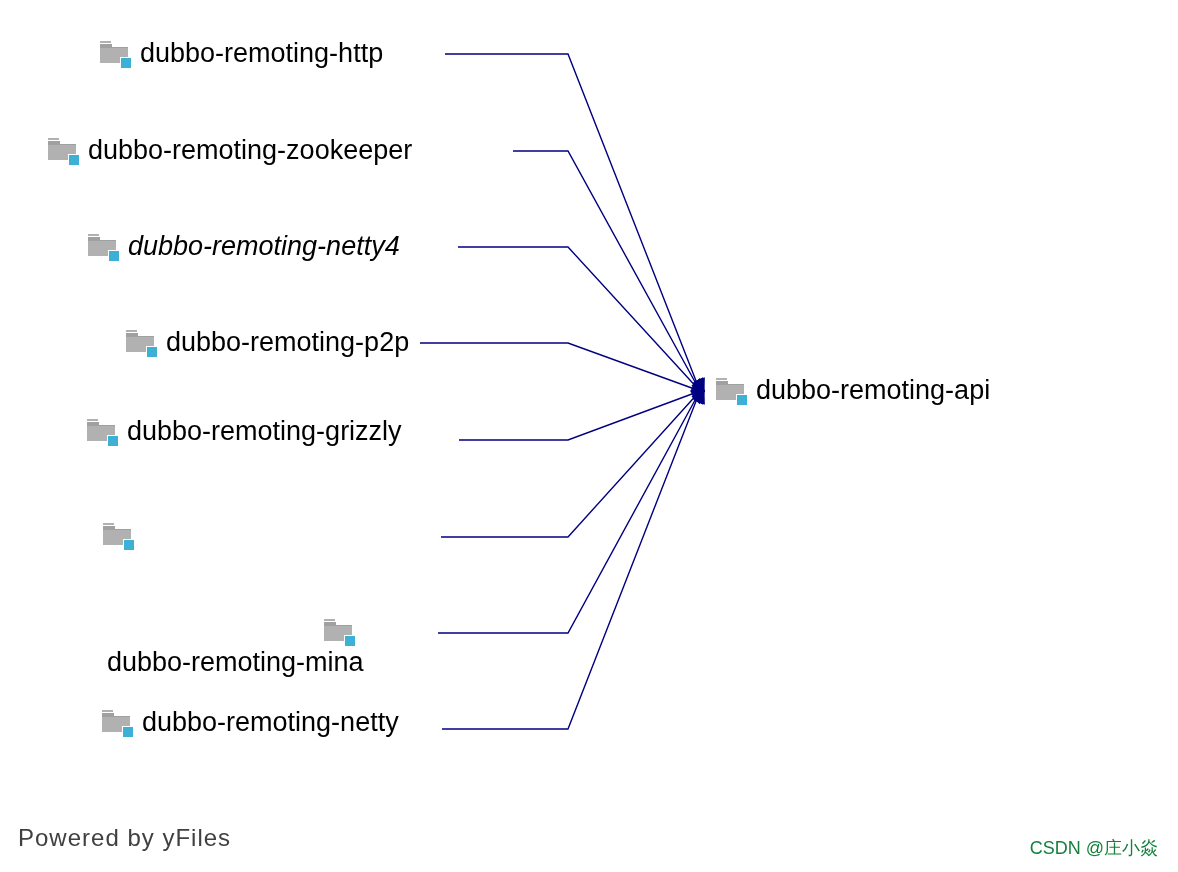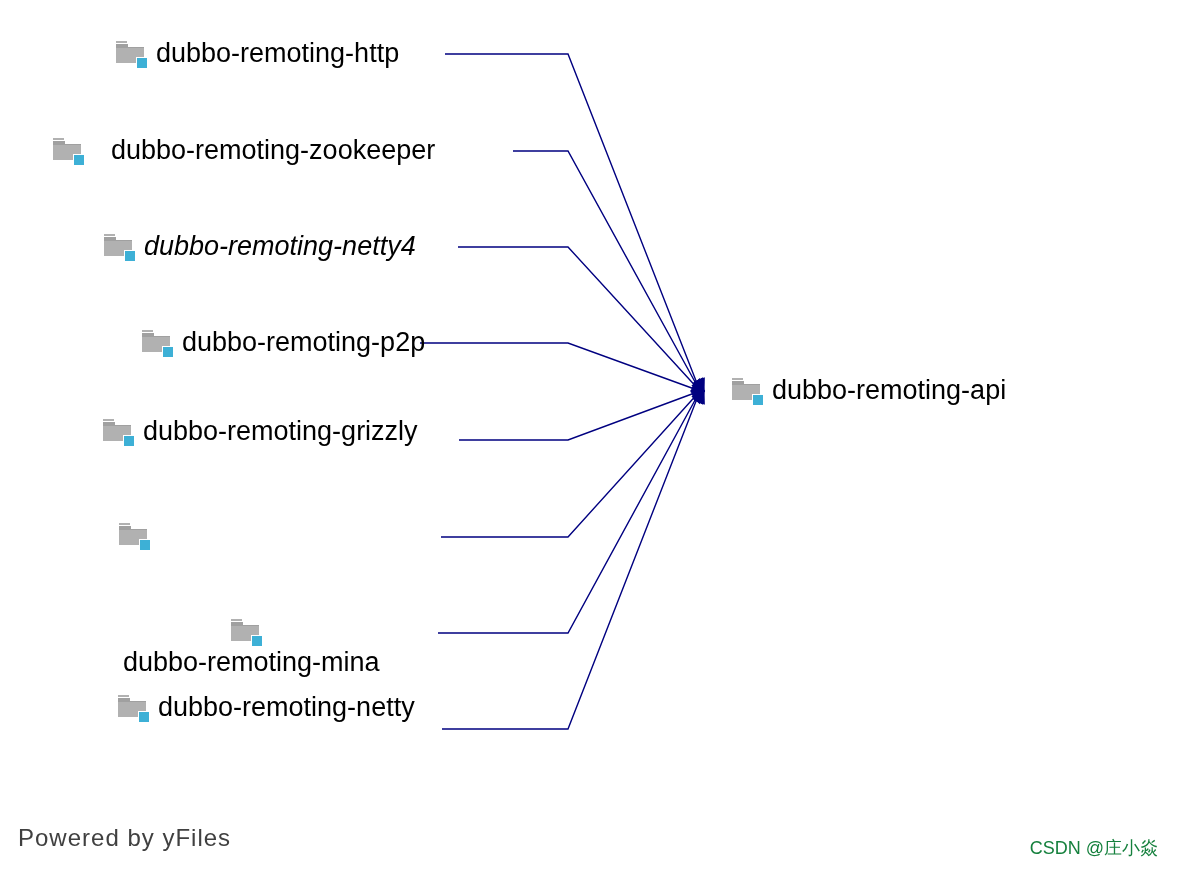--- a/index.html
+++ b/index.html
@@ -8,23 +8,22 @@
     width: 1178px;
     height: 872px;
     background: #ffffff;
     font-family: "Helvetica Neue", Arial, sans-serif;
     position: relative;
     overflow: hidden;
   }
   .node {
     position: absolute;
     display: flex;
-    align-items: center;
+    align-items: flex-end;
     white-space: nowrap;
-    margin-left: 16px;
   }
   .icon-wrap {
     position: relative;
     width: 34px;
     height: 30px;
     flex: 0 0 auto;
     margin-right: 6px;
   }
   .folder-icon {
     position: absolute;
@@ -116,21 +115,21 @@
     <div class="node" style="left: 100px; top: 38px;">
       <span class="icon-wrap">
         <svg class="folder-icon" viewBox="0 0 28 22">
           <path d="M0 3 L0 22 L28 22 L28 6 L12 6 L12 3 Z M0 0 L11 0 L11 2 L0 2 Z" fill="#b1b1b1"></path>
           <path d="M0 3 L12 3 L12 6 L28 6 L28 7 L0 7 Z" fill="#a0a0a0"></path>
         </svg>
         <span class="module-badge"></span>
       </span>
       <span class="label">dubbo-remoting-http</span>
     </div>
-    <div class="node" style="left: 37px; top: 135px; gap: 18px;">
+    <div class="node" style="left: 48px; top: 135px;">
       <span class="icon-wrap">
         <svg class="folder-icon" viewBox="0 0 28 22">
           <path d="M0 3 L0 22 L28 22 L28 6 L12 6 L12 3 Z M0 0 L11 0 L11 2 L0 2 Z" fill="#b1b1b1"></path>
           <path d="M0 3 L12 3 L12 6 L28 6 L28 7 L0 7 Z" fill="#a0a0a0"></path>
         </svg>
         <span class="module-badge"></span>
       </span>
       <span class="label">dubbo-remoting-zookeeper</span>
     </div>
     <div class="node" style="left: 88px; top: 231px; font-style: italic;">
@@ -175,21 +174,21 @@
     <div class="node" style="left: 107px; top: 617px; flex-direction: column;">
       <span class="icon-wrap">
         <svg class="folder-icon" viewBox="0 0 28 22">
           <path d="M0 3 L0 22 L28 22 L28 6 L12 6 L12 3 Z M0 0 L11 0 L11 2 L0 2 Z" fill="#b1b1b1"></path>
           <path d="M0 3 L12 3 L12 6 L28 6 L28 7 L0 7 Z" fill="#a0a0a0"></path>
         </svg>
         <span class="module-badge"></span>
       </span>
       <span class="label">dubbo-remoting-mina</span>
     </div>
-    <div class="node" style="left: 102px; top: 692px;">
+    <div class="node" style="left: 102px; top: 707px;">
       <span class="icon-wrap">
         <svg class="folder-icon" viewBox="0 0 28 22">
           <path d="M0 3 L0 22 L28 22 L28 6 L12 6 L12 3 Z M0 0 L11 0 L11 2 L0 2 Z" fill="#b1b1b1"></path>
           <path d="M0 3 L12 3 L12 6 L28 6 L28 7 L0 7 Z" fill="#a0a0a0"></path>
         </svg>
         <span class="module-badge"></span>
       </span>
       <span class="label">dubbo-remoting-netty</span>
     </div>
     <div class="node" style="left: 716px; top: 375px;">

